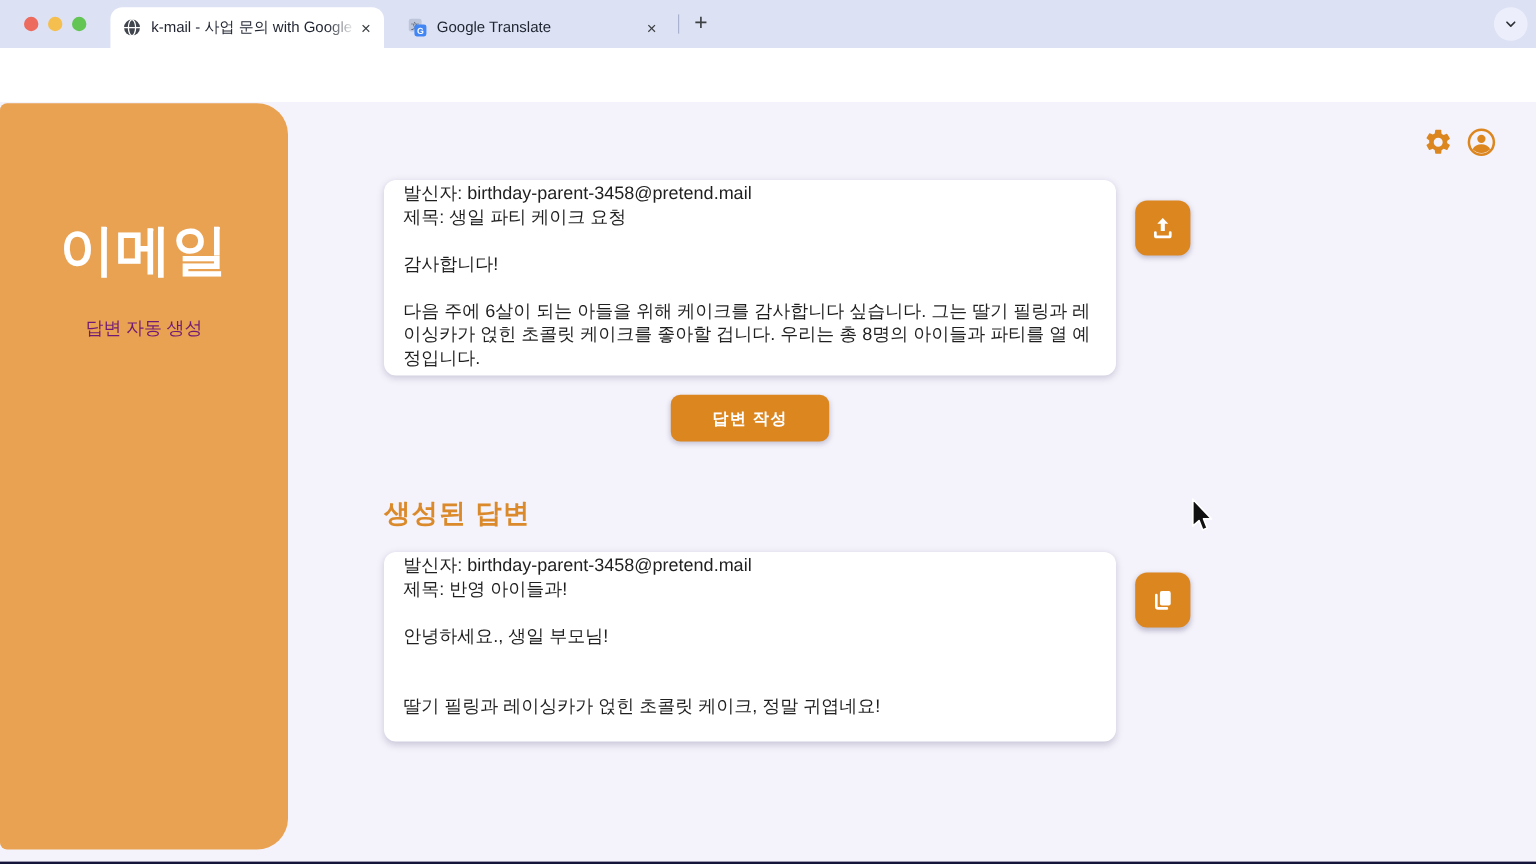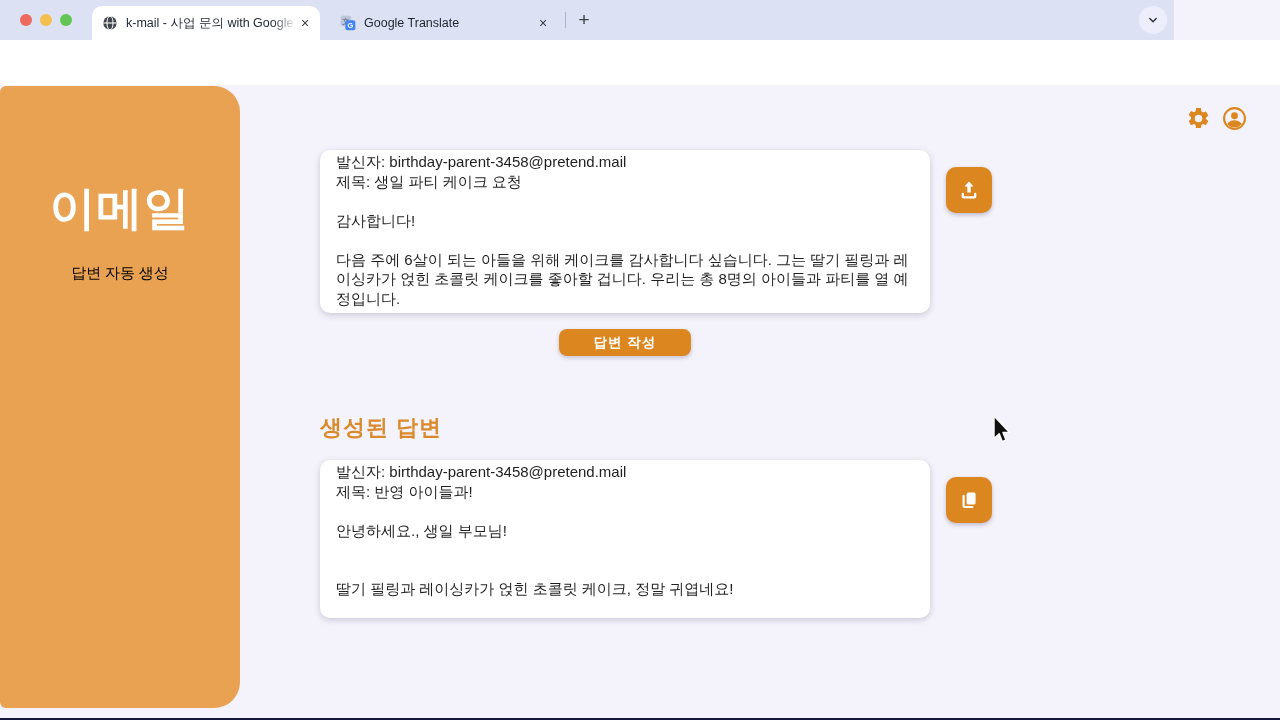--- a/index.html
+++ b/index.html
@@ -6,21 +6,21 @@
   html,body { margin:0; padding:0; }
   body {
     width:1280px; height:720px;
     font-family:"Liberation Sans", sans-serif;
     background:#F4F2FA;
     overflow:hidden;
   }
   .window { position:relative; width:1280px; height:720px; background:#F4F2FA; overflow:hidden; }
 
   
-  .tabstrip { position:absolute; top:0; left:0; width:1174px; height:40px; background:#DCE1F4; }
+  .tabstrip { position:absolute; top:0; left:0; width:1280px; height:40px; background:#DCE1F4; }
   .traffic { position:absolute; top:14px; left:20px; display:flex; gap:8px; }
   .light { width:12px; height:12px; border-radius:50%; display:inline-block; }
   .tab-active {
     position:absolute; left:92px; top:6px; width:228px; height:34px;
     background:#FFFFFF; border-radius:10px 10px 0 0;
     display:flex; align-items:center; padding:0 6px 0 10px;
   }
   .tab-inactive {
     position:absolute; left:332px; top:9px; width:226px; height:28px;
     display:flex; align-items:center; padding:0 6px 0 8px; border-radius:8px;
@@ -73,21 +73,21 @@
   
   .content { position:absolute; top:85px; left:0; width:1280px; height:635px; background:#F4F2FA; }
   .sidebar {
     position:absolute; left:0; top:1px; width:240px; height:622px;
     background:#E9A152; border-radius:6px 26px 26px 6px;font-family:Liberation Serif, serif;
   }
   .sb-title {
     margin-top:92px; text-align:center; color:#FFFFFF;
     font-size:46px; font-weight:bold; letter-spacing:1px;
   }
-  .sb-sub { text-align:center; color:#000000; font-size:15px; margin-top:24px; }
+  .sb-sub { text-align:center; color:#701a75; font-size:15px; margin-top:24px; }
 
   .header-icons { position:absolute; top:21px; left:1186px; display:flex; gap:11px; }
   .icon-btn-plain { width:25px; height:25px; display:flex; align-items:center; justify-content:center; }
 
   .card {
     position:absolute; left:320px; width:610px; background:#FFFFFF;
     border-radius:10px; box-shadow:0 2px 6px rgba(90,90,130,0.28);
     padding:2px 16px; font-size:15px; line-height:19.5px; color:#1F1F1F;
   }
   .card p { margin:0; }
@@ -97,21 +97,21 @@
 
   .sq-btn {
     position:absolute; left:946px; width:46px; height:46px; border-radius:10px;
     background:#DC861F; box-shadow:0 2px 4px rgba(90,90,130,0.35);
     display:flex; align-items:center; justify-content:center;
   }
   .upload-btn { top:82px; }
   .copy-btn { top:392px; }
 
   .compose-btn {
-    position:absolute; left:559px; top:244px; width:132px; height:27px;
+    position:absolute; left:559px; top:244px; width:132px; height:39px;
     background:#DC861F; border-radius:8px; box-shadow:0 2px 4px rgba(90,90,130,0.3);
     color:#FFFFFF; font-size:13.5px; font-weight:bold;
     display:flex; align-items:center; justify-content:center; letter-spacing:1px;
   }
   .reply-heading {
     position:absolute; left:320px; top:328px;
     font-size:22px; font-weight:bold; color:#DB8A2B; letter-spacing:1px;
   }
 
   .cursor { position:absolute; left:990px; top:329px; pointer-events:none; }

